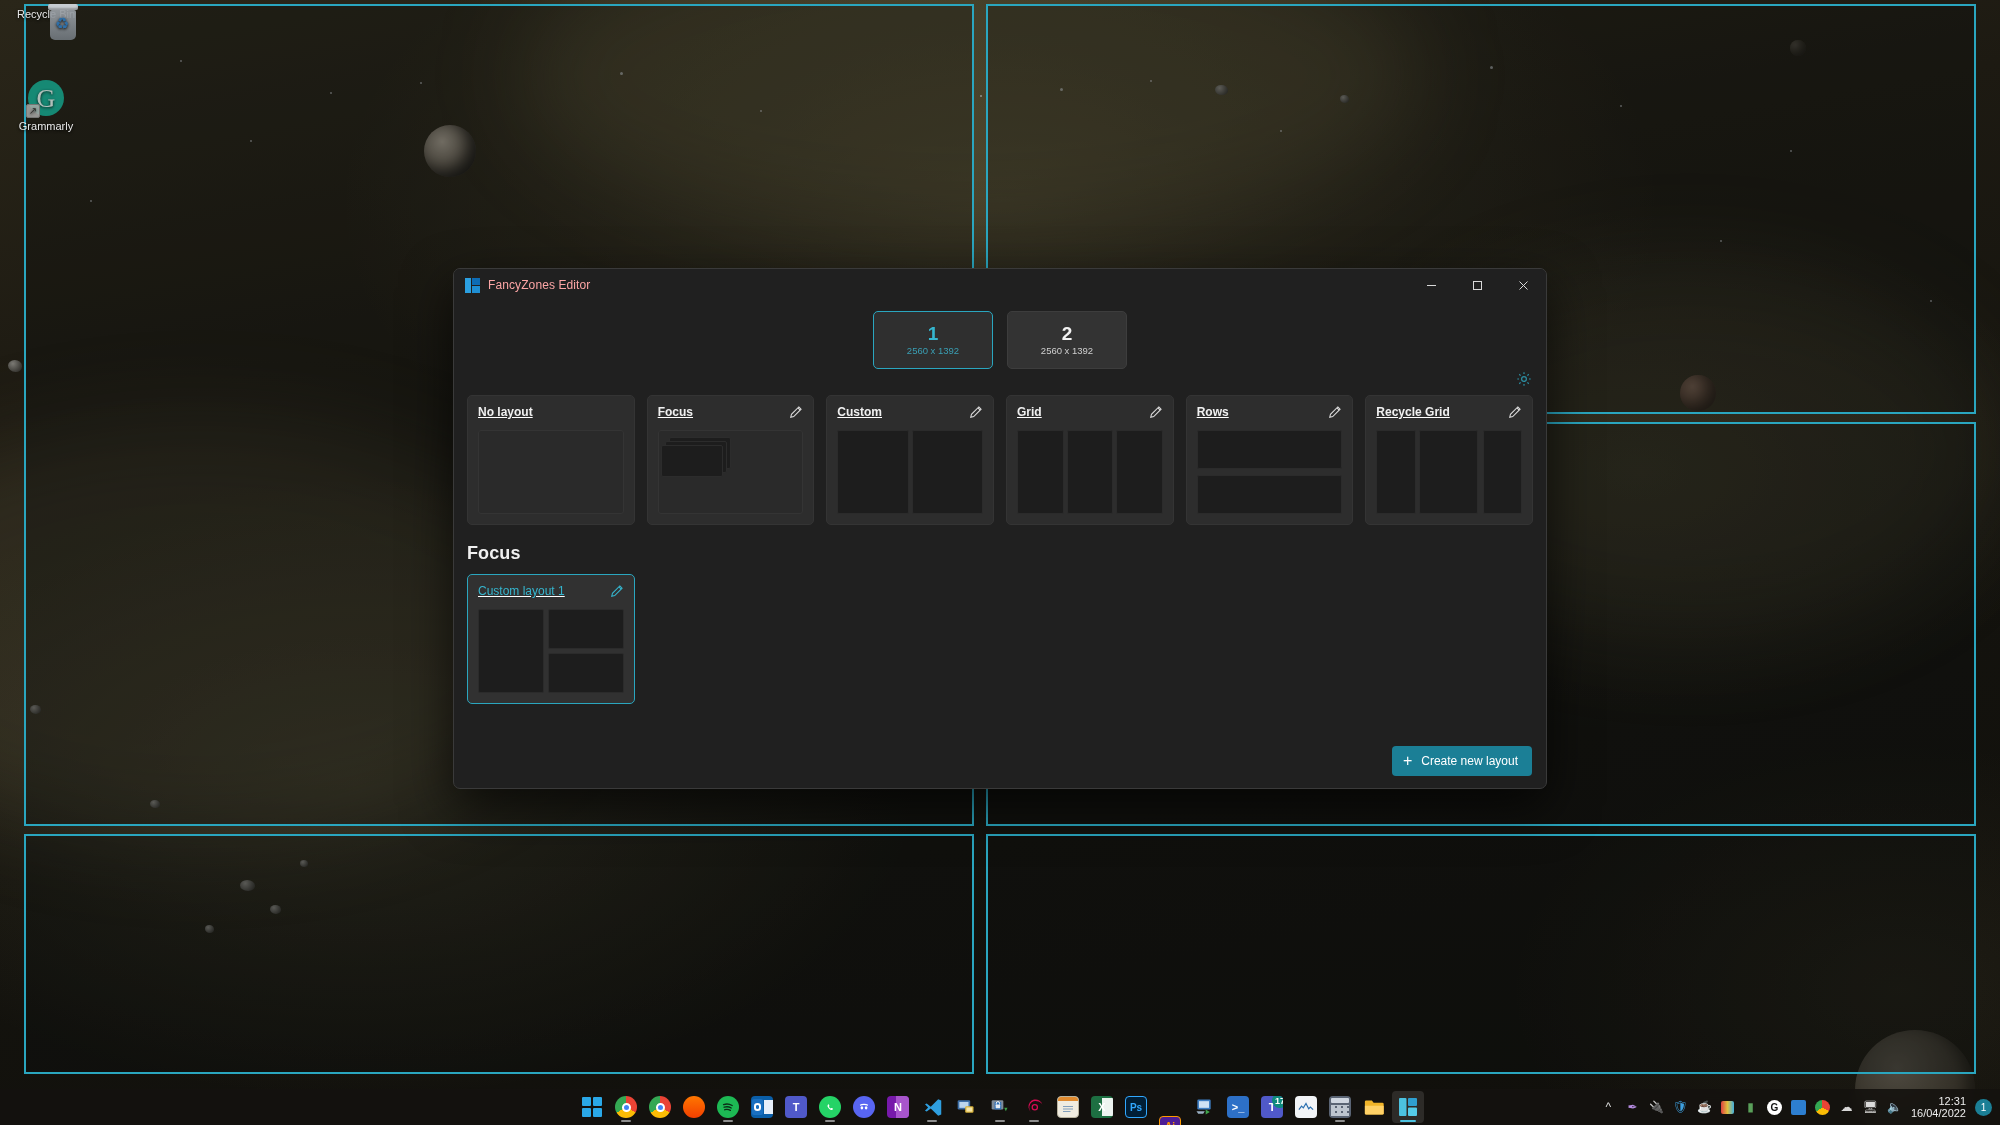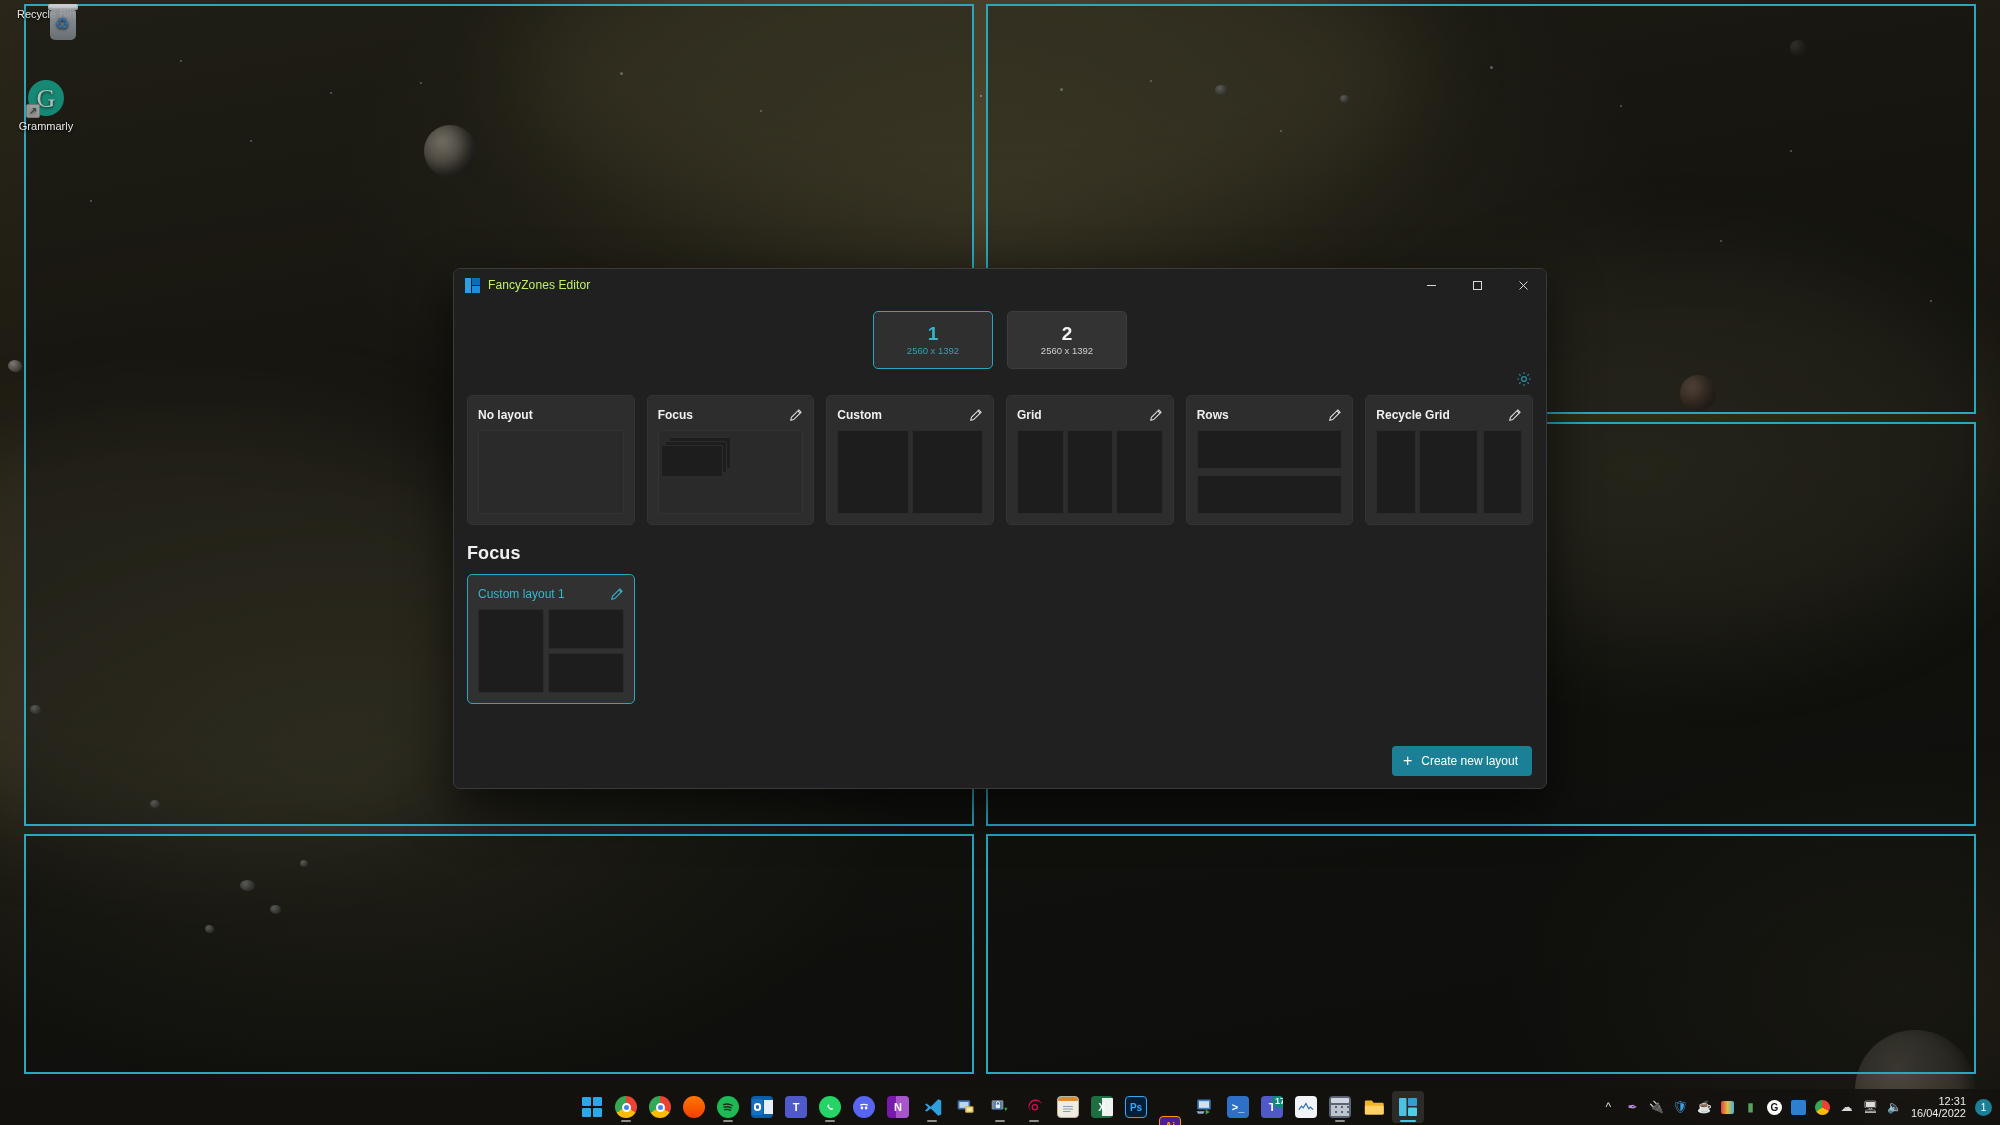--- a/index.html
+++ b/index.html
@@ -107,21 +107,21 @@
   .tb-left { display:flex; align-items:center; gap:8px; padding-left: 11px; flex: 1 1 auto; }
   .fz-appicon {
     width: 15px; height: 15px; position: relative; flex: 0 0 auto;
   }
   .fz-appicon i {
     position:absolute; display:block; background:#0e7ec7;
   }
   .fz-appicon i.a { left:0; top:0; width:6px; height:15px; background:#2b9fe0; }
   .fz-appicon i.b { left:7px; top:0; width:8px; height:7px; background:#0d6cb5; }
   .fz-appicon i.c { left:7px; top:8px; width:8px; height:7px; background:#1f8fd4; }
-  .tb-title { font-size: 12px; color: #bef264; letter-spacing:.1px; }
+  .tb-title { font-size: 12px; color: #fca5a5; letter-spacing:.1px; }
   .tb-controls { display:flex; height:32px; }
   .tb-btn {
     width: 46px; height: 32px; display:flex; align-items:center; justify-content:center;
     color:#d8d8d8; font-size: 11px; cursor: default;
   }
 
   
   .monitor-row {
     display:flex; justify-content:center; gap: 14px;
     padding: 10px 0 0 0;
@@ -158,21 +158,21 @@
     width: 168px; height: 130px;
     background: #2d2d2d; border: 1px solid #343434; border-radius: 5px;
     padding: 9px 10px 10px 10px;
     display:flex; flex-direction:column;
     cursor: default;
   }
   .layout-card.selected {
     border: 1.5px solid #2aa6bf;
     background: #313131;
   }
-  .lc-head { display:flex; align-items:flex-end; justify-content:space-between; height: 17px; }
+  .lc-head { display:flex; align-items:flex-start; justify-content:space-between; height: 17px; text-decoration: underline; }
   .lc-name { font-size: 12px; font-weight:600; color:#f0f0f0; }
   .layout-card.selected .lc-name { color:#35b6cf; font-weight:400; }
   .lc-edit { width:14px; height:14px; color:#dcdcdc; cursor:default; }
   .layout-card.selected .lc-edit { color:#35b6cf; }
 
   .lc-preview {
     margin-top: 8px; flex: 1 1 auto; position: relative;
     border-radius: 3px;
   }
   .lc-preview.empty { background: #2a2a2a; border:1px solid #343434; }

